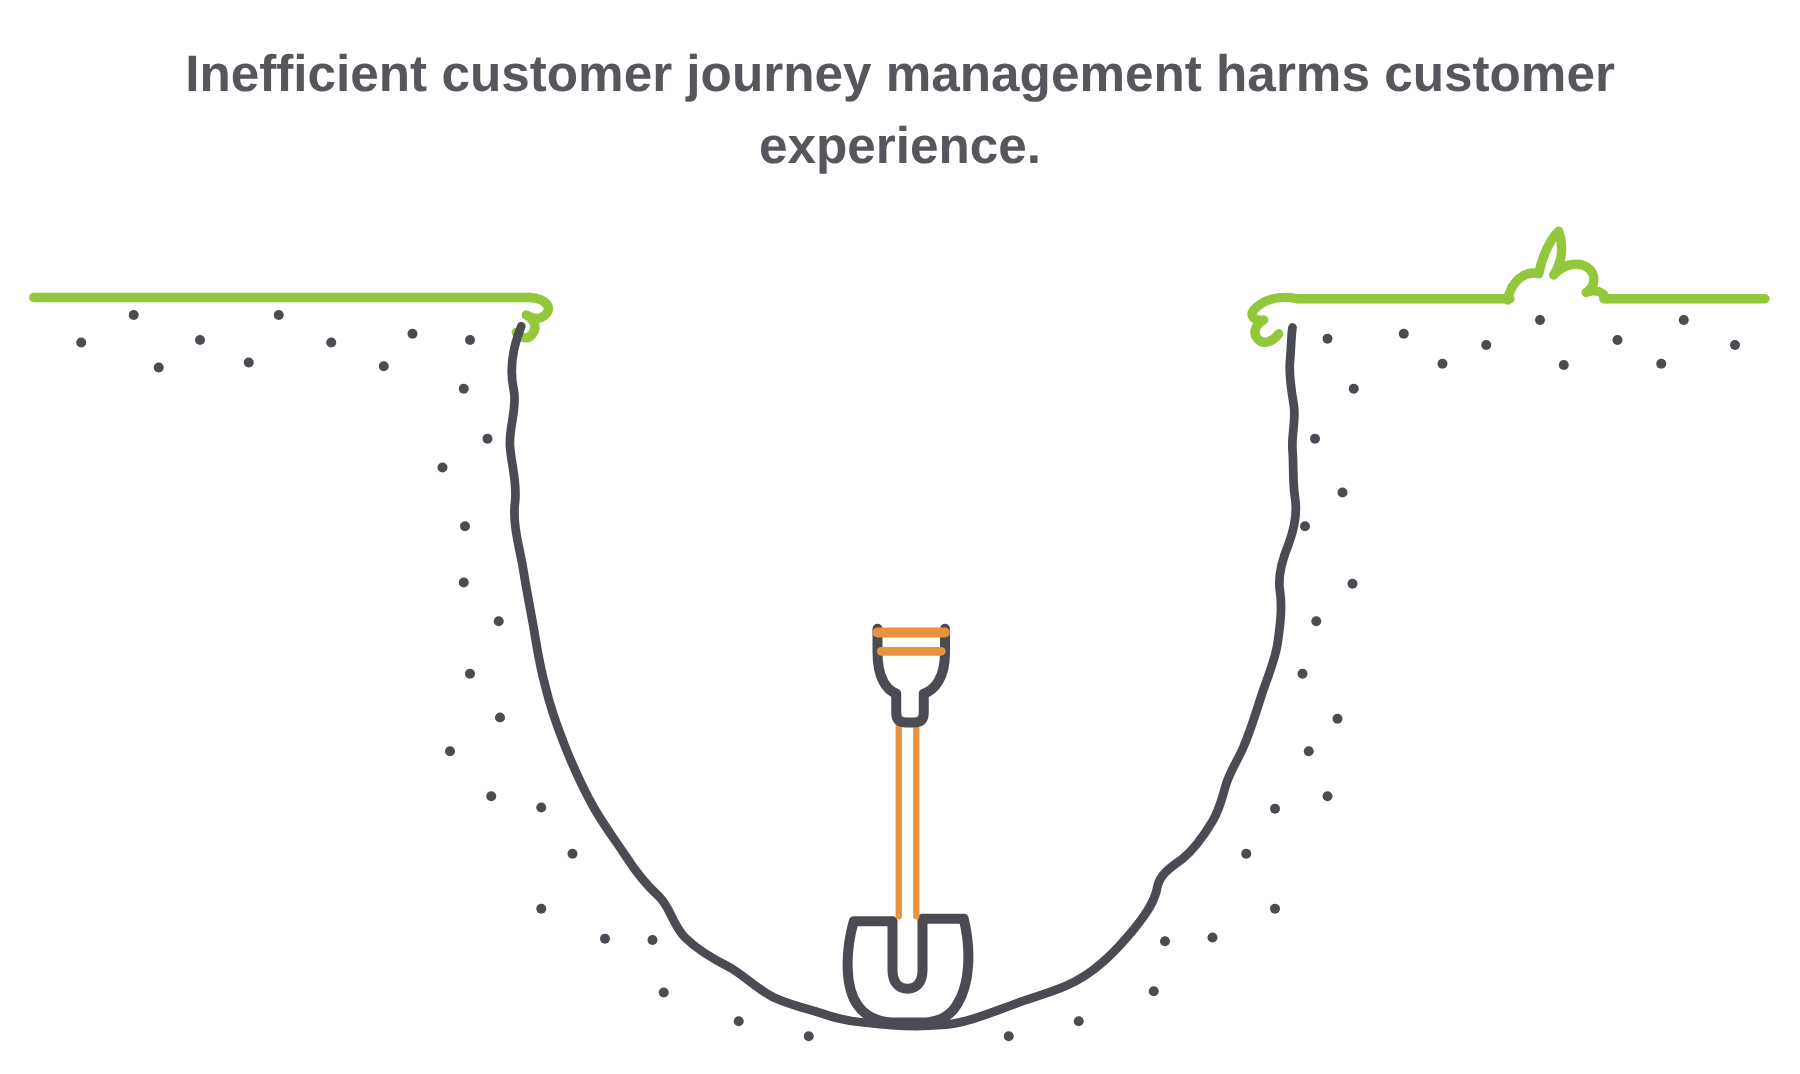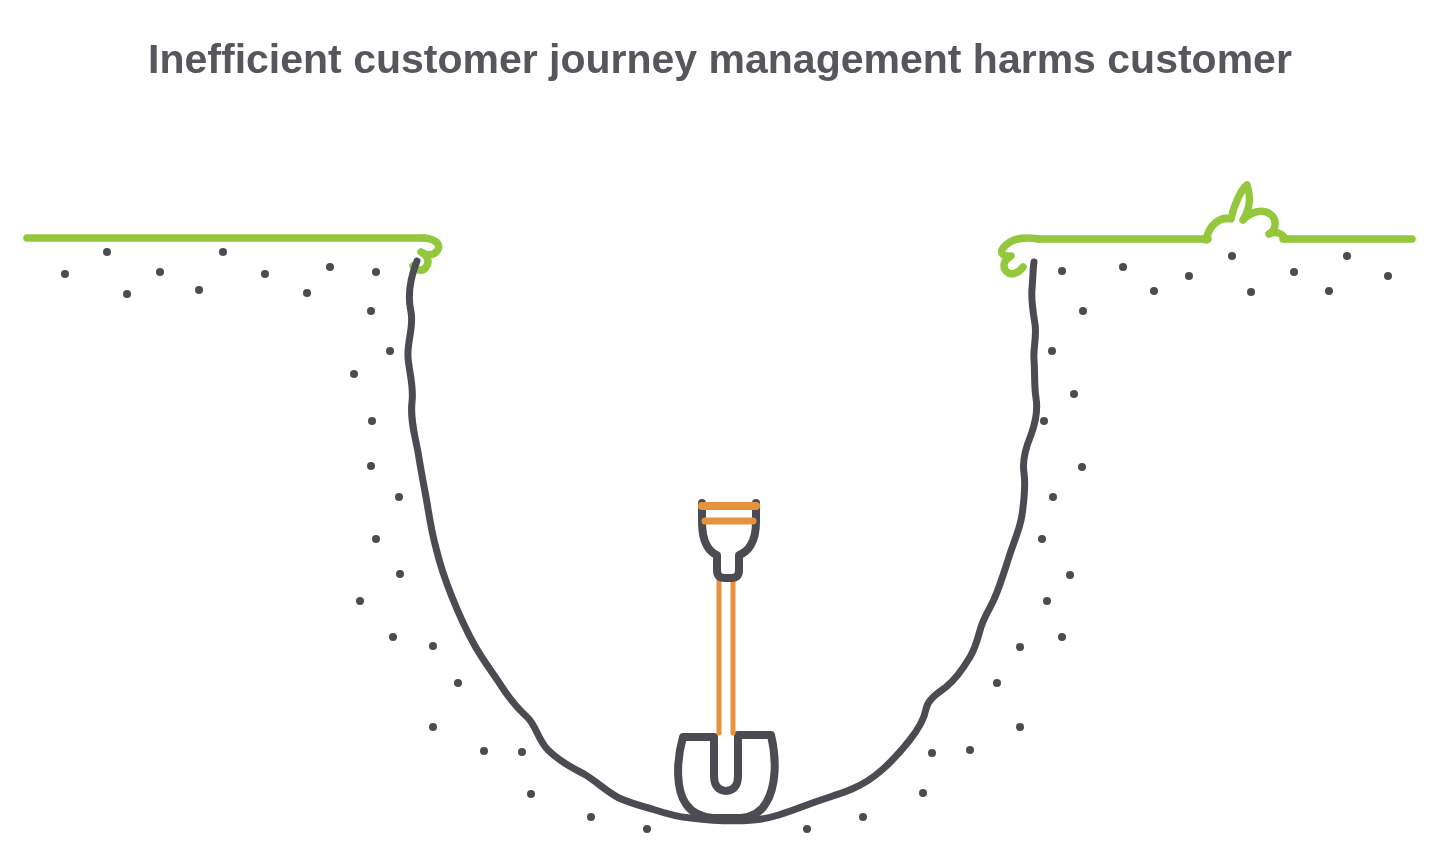--- a/index.html
+++ b/index.html
@@ -50,20 +50,21 @@
   .scene .bar-low { stroke-width: 7; }
   .scene .shaft { stroke-width: 5; }
   .scene .blade { stroke-width: 8; fill: var(--bg); }
   .scene [data-name="dirt-dots"] circle { fill: var(--outline); stroke: none; }
 </style>
 </head>
 <body>
 
 <div class="headline" data-name="page-title">
   <div data-name="headline-line-1">Inefficient customer journey management harms customer</div>
+  <div data-name="headline-line-2">experience.</div>
 </div>
 
 <svg class="scene" data-name="hole-illustration" width="1440" height="859" viewBox="0 0 1440 859" xmlns="http://www.w3.org/2000/svg">
 
   <path class="grass-thick" data-name="ground-line-left" d="M 27 238 L 424 238"></path>
   <path class="grass-thick" data-name="grass-flick-left" d="M 424 238 C 438 239 442 247 436 252 C 432 256 426 255 421 252 C 428 256 430 262 426 267 C 423 272 417 271 413 266"></path>
 
   <path class="grass-thick" data-name="ground-line-right-a" d="M 1038 239 L 1208 239"></path>
   <path class="grass-thick" data-name="ground-line-right-b" d="M 1283 239 L 1412 239"></path>
   <path class="grass-thick" data-name="grass-flick-right" d="M 1038 239 C 1022 236 1010 240 1003 248 C 999 253 1004 257 1011 256 C 1004 260 1002 266 1006 271 C 1010 276 1018 274 1023 267"></path>

